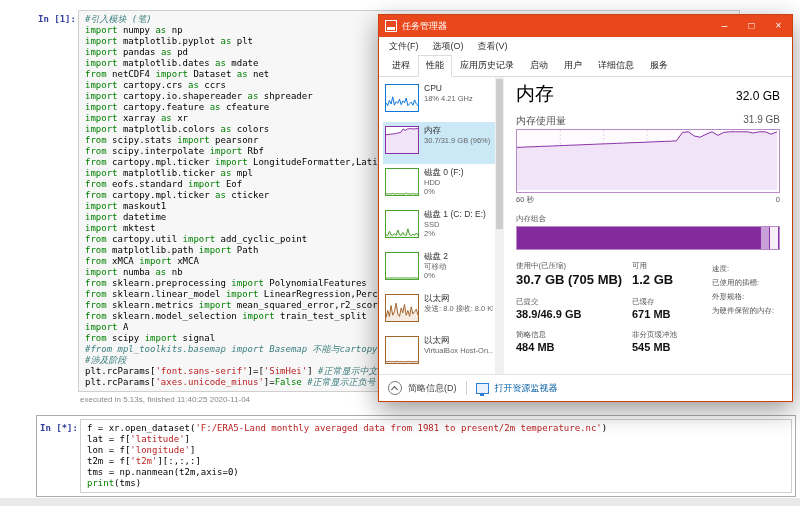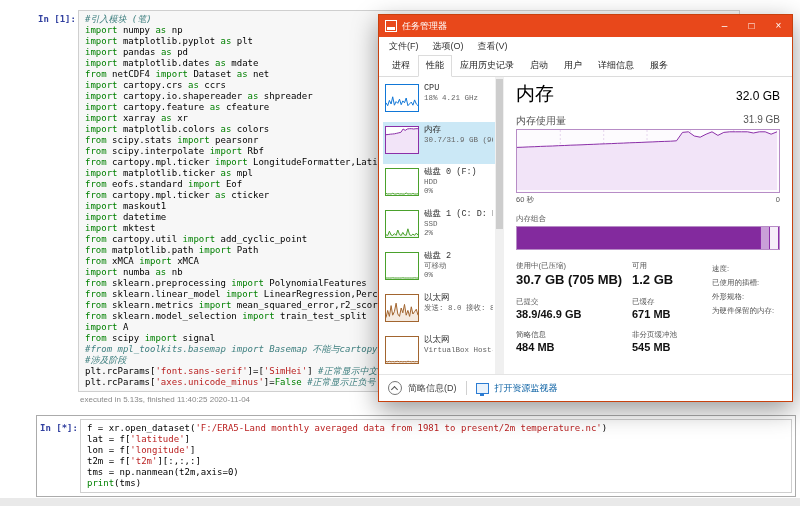--- a/index.html
+++ b/index.html
@@ -29,21 +29,21 @@
   .tm-appicon::after{content:"";position:absolute;left:1px;right:1px;bottom:1px;height:3px;background:#fff;}
   .tm-title{font-size:9px;}
   .tm-ctrls{margin-left:auto;display:flex;height:22px;}
   .tm-ctrl{width:27px;text-align:center;line-height:22px;font-size:10px;cursor:default;}
   .tm-menubar{height:18px;flex:0 0 18px;display:flex;align-items:center;padding-left:3px;background:#fff;color:#333;}
   .tm-menu-item{padding:0 7px;}
   .tm-tabs{height:21px;flex:0 0 21px;display:flex;align-items:flex-start;padding:0 5px;border-bottom:1px solid #dcdcdc;background:#fff;}
   .tm-tab{padding:3px 7px 4px 7px;border:1px solid transparent;margin-bottom:-1px;color:#222;}
   .tm-tab.active{border:1px solid #dcdcdc;border-bottom:1px solid #fff;background:#fff;}
   .tm-content{flex:1;display:flex;overflow:hidden;}
-  .tm-sidebar{width:112px;flex:0 0 112px;padding:3px 0 0 4px;overflow:hidden;font-family:Liberation Mono, monospace;}
+  .tm-sidebar{width:112px;flex:0 0 112px;padding:3px 0 0 4px;overflow:hidden;}
   .tm-item{display:flex;gap:5px;height:42px;padding:3px 2px 0 2px;box-sizing:border-box;align-items:flex-start;}
   .tm-item.sel{background:#cbe8f6;}
   .mini{width:32px;height:26px;flex:0 0 32px;border:1px solid #999;background:#fff;margin-top:1px;}
   .tm-item-text{overflow:hidden;white-space:nowrap;}
   .tm-item-name{font-size:8.5px;color:#333;line-height:11px;}
   .tm-item-sub{font-size:7.5px;color:#666;line-height:9px;}
   .tm-sidescroll{width:9px;flex:0 0 9px;background:#f0f0f0;position:relative;}
   .tm-sidescroll .thumb{position:absolute;left:1px;top:2px;width:7px;height:150px;background:#cdcdcd;}
   .tm-main{flex:1;padding:4px 12px 0 12px;position:relative;overflow:hidden;}
   .mem-head{display:flex;align-items:baseline;}

